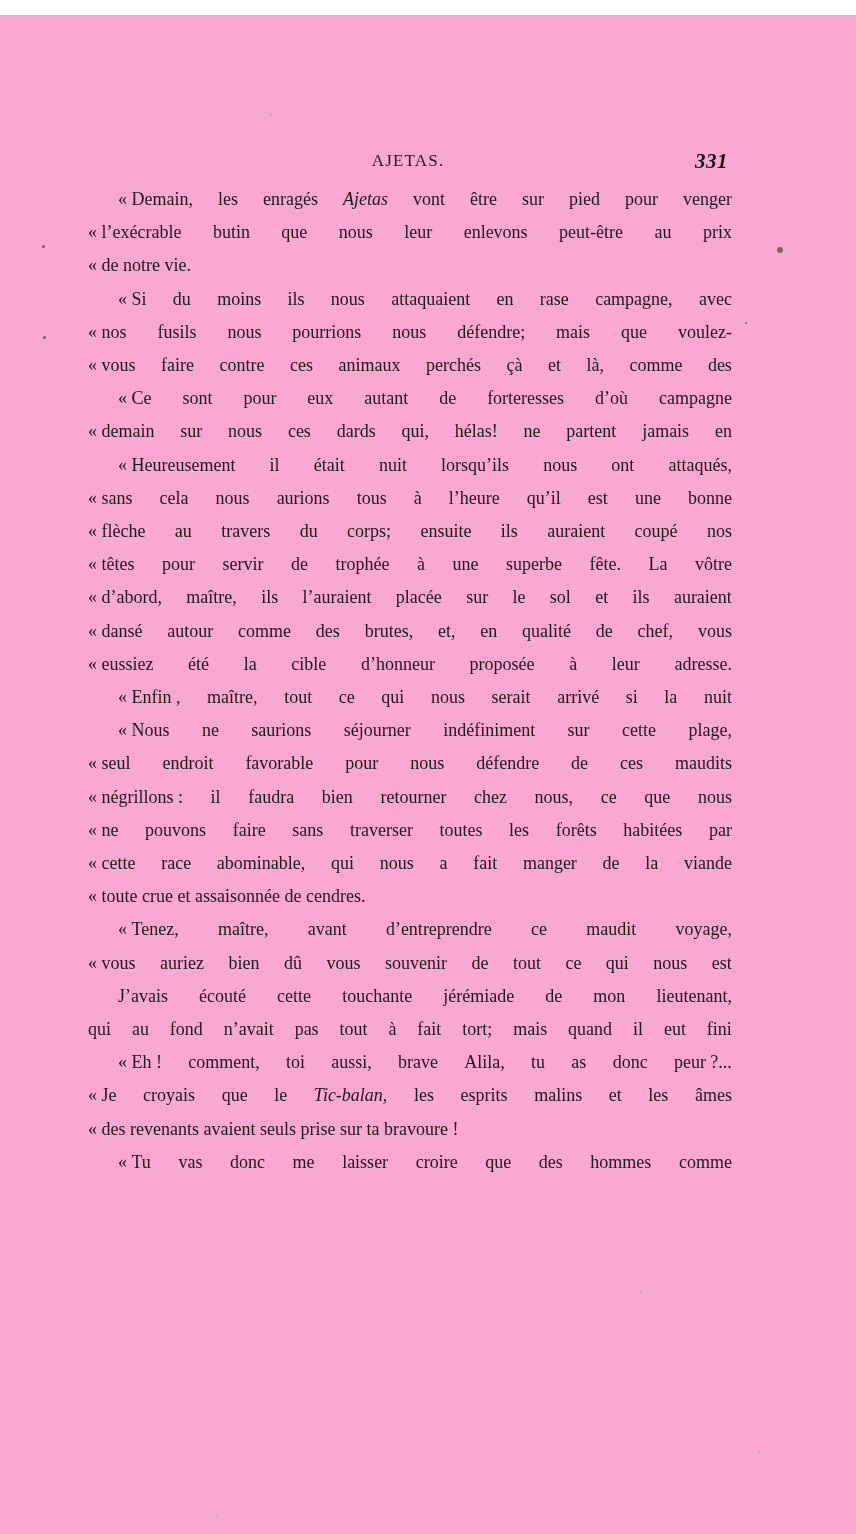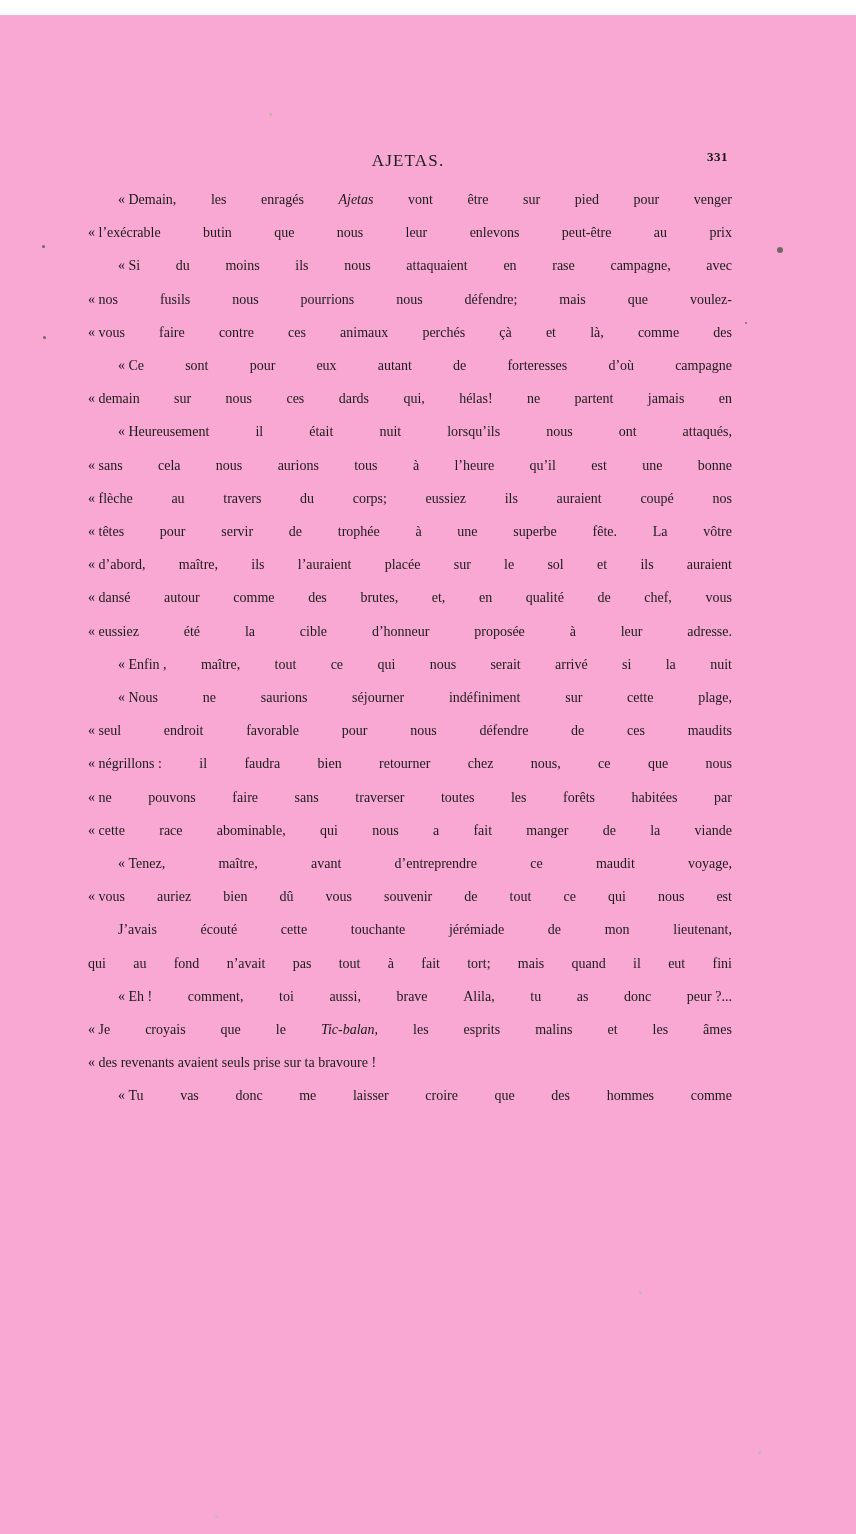--- a/index.html
+++ b/index.html
@@ -36,31 +36,32 @@
     text-align: center;
     font-size: 17px;
     letter-spacing: 1.2px;
     font-family: "Liberation Serif", serif;
     color: #1d1d1d;
   }
   .folio {
     position: absolute;
     right: 0;
     top: -2px;
-    font-size: 13px;
+    font-size: 21px;
     font-weight: bold;
     color: #141414;
     letter-spacing: 0.5px;
+    font-style: italic;
   }
   .body-text {
     position: absolute;
     left: 88px;
     top: 168px;
     width: 644px;
-    font-size: 14px;
+    font-size: 18px;
     line-height: 33.2px;
     text-align: justify;
     color: #1b1b1b;
   }
   .para {
     margin: 0 0 0 0;
     text-indent: 0;
   }
   .line {
     display: block;
@@ -123,20 +124,21 @@
           <span class="w">«&nbsp;l’exécrable</span>
           <span class="w">butin</span>
           <span class="w">que</span>
           <span class="w">nous</span>
           <span class="w">leur</span>
           <span class="w">enlevons</span>
           <span class="w">peut-être</span>
           <span class="w">au</span>
           <span class="w">prix</span>
         </span>
+      <span class="line">«&nbsp;de notre vie.</span>
     </p>
 
     <p class="para">
       <span class="line ind j">
           <span class="w">«&nbsp;Si</span>
           <span class="w">du</span>
           <span class="w">moins</span>
           <span class="w">ils</span>
           <span class="w">nous</span>
           <span class="w">attaquaient</span>
@@ -221,21 +223,21 @@
           <span class="w">est</span>
           <span class="w">une</span>
           <span class="w">bonne</span>
         </span>
       <span class="line j">
           <span class="w">«&nbsp;flèche</span>
           <span class="w">au</span>
           <span class="w">travers</span>
           <span class="w">du</span>
           <span class="w">corps;</span>
-          <span class="w">eussiez</span>
+          <span class="w">ensuite</span>
           <span class="w">ils</span>
           <span class="w">auraient</span>
           <span class="w">coupé</span>
           <span class="w">nos</span>
         </span>
       <span class="line j">
           <span class="w">«&nbsp;têtes</span>
           <span class="w">pour</span>
           <span class="w">servir</span>
           <span class="w">de</span>
@@ -354,20 +356,21 @@
           <span class="w">abominable,</span>
           <span class="w">qui</span>
           <span class="w">nous</span>
           <span class="w">a</span>
           <span class="w">fait</span>
           <span class="w">manger</span>
           <span class="w">de</span>
           <span class="w">la</span>
           <span class="w">viande</span>
         </span>
+      <span class="line">«&nbsp;toute crue et assaisonnée de cendres.</span>
     </p>
 
     <p class="para">
       <span class="line ind j">
           <span class="w">«&nbsp;Tenez,</span>
           <span class="w">maître,</span>
           <span class="w">avant</span>
           <span class="w">d’entreprendre</span>
           <span class="w">ce</span>
           <span class="w">maudit</span>

